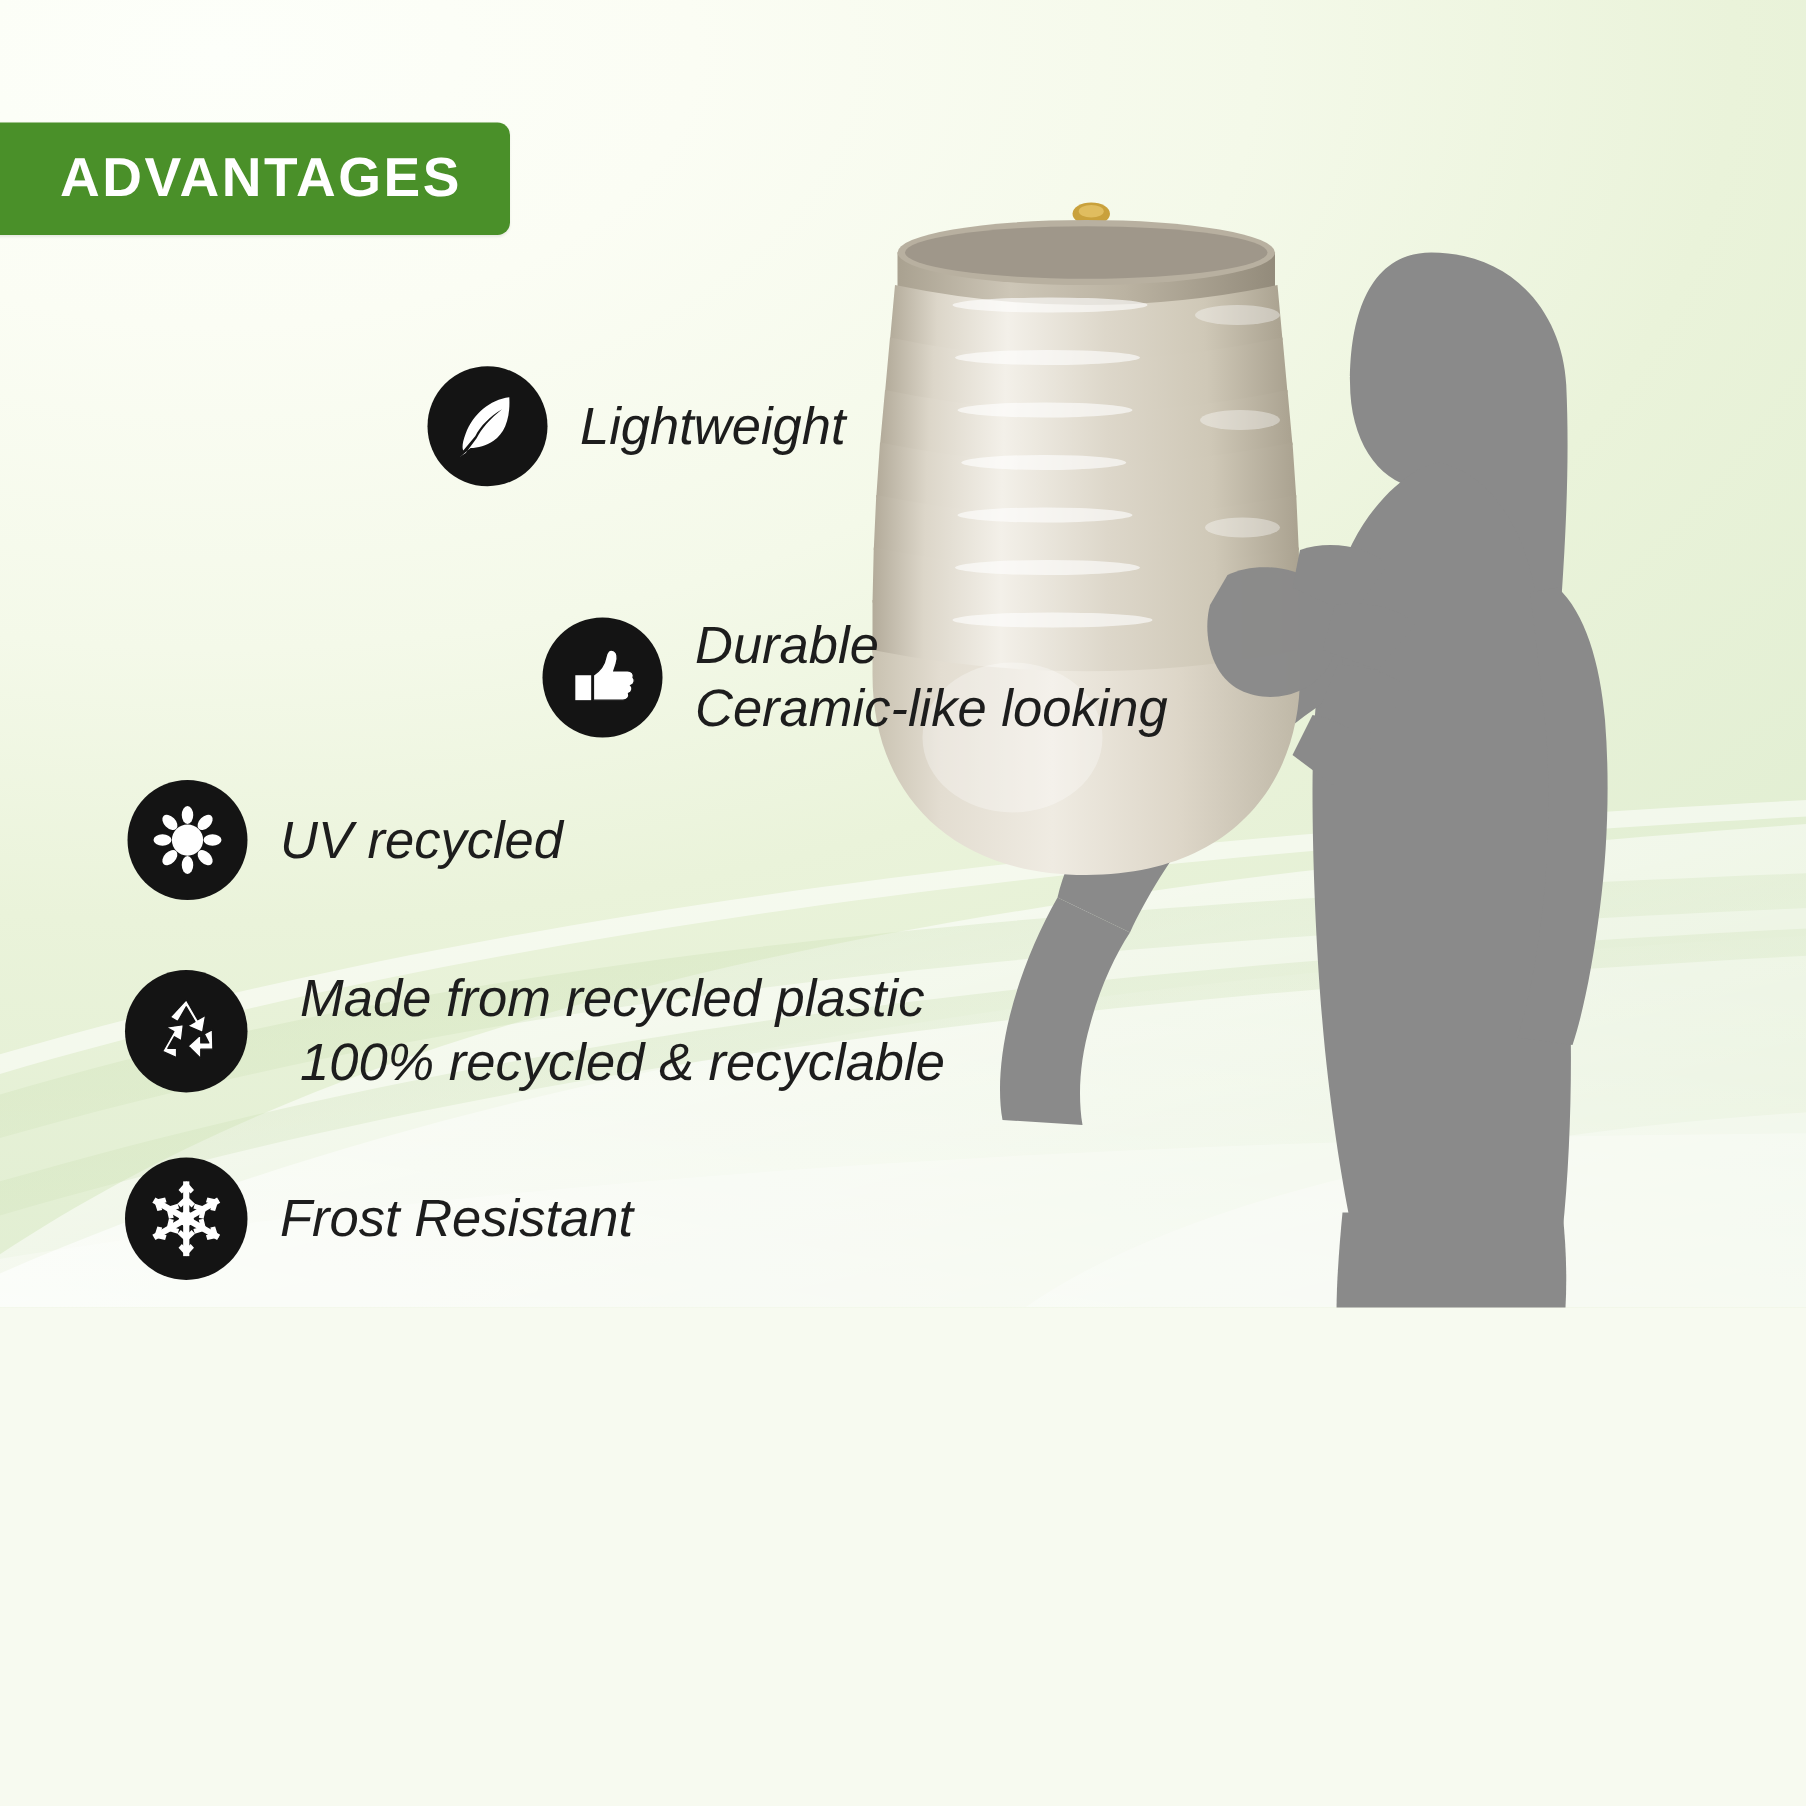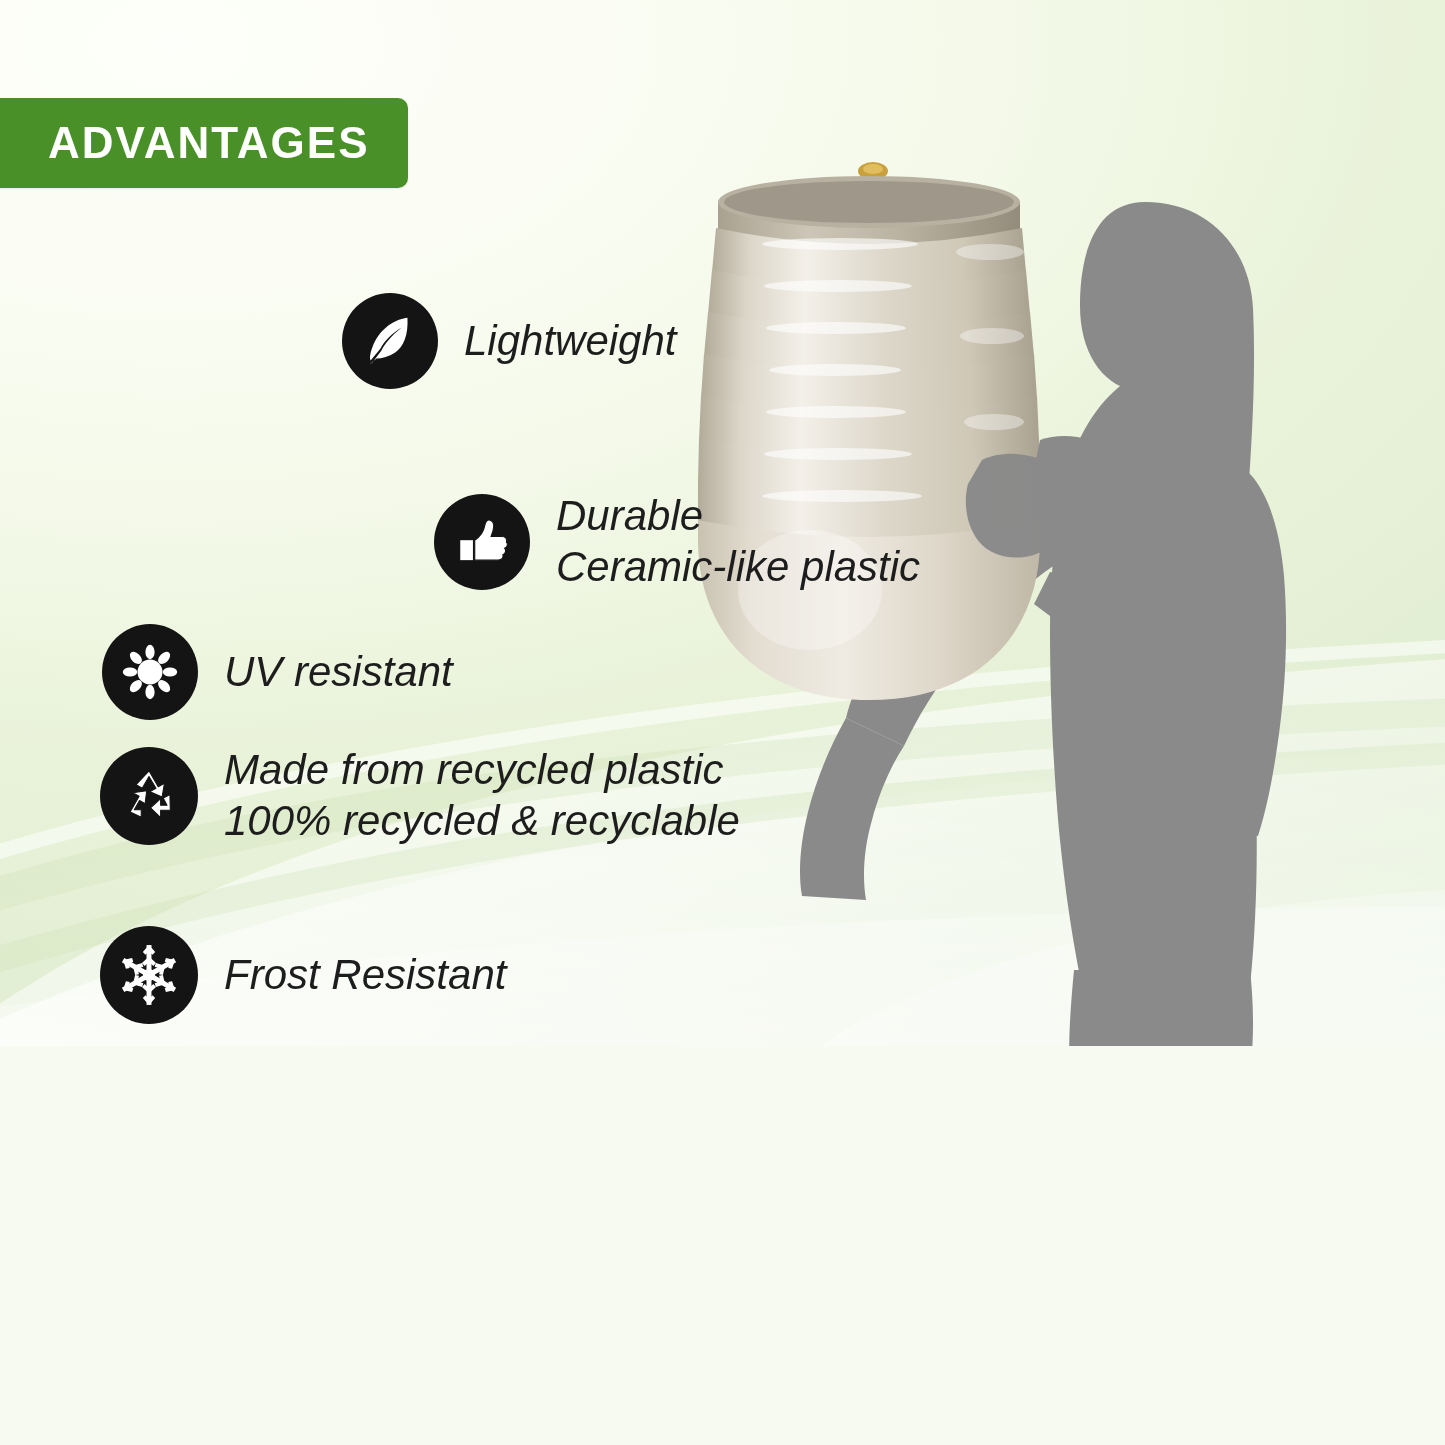--- a/index.html
+++ b/index.html
@@ -59,21 +59,21 @@
     font-family:"Liberation Sans","DejaVu Sans",sans-serif;
   }
 
   
   #f-lightweight{left:342px;top:293px;}
   #f-lightweight .ficon{width:96px;height:96px;}
   #f-durable{left:434px;top:491px;}
   #f-durable .ficon{width:96px;height:96px;}
   #f-uv{left:102px;top:624px;}
   #f-uv .ficon{width:96px;height:96px;}
-  #f-recycled{left:100px;top:745px;}
+  #f-recycled{left:100px;top:774px;gap:16px;}
   #f-recycled .ficon{width:98px;height:98px;}
   #f-frost{left:100px;top:926px;}
   #f-frost .ficon{width:98px;height:98px;}
   #f-indoor{left:100px;top:1086px;}
   #f-indoor .ficon{width:98px;height:98px;}
 
   
   .photo{position:absolute;left:690px;top:140px;width:755px;height:1190px;}
   .photo svg{display:block;width:100%;height:100%;}
 </style>
@@ -270,40 +270,40 @@
     <span class="ficon">
       <svg width="58" height="58" viewBox="0 0 64 64">
         <rect x="8" y="30" width="14" height="22" fill="#ffffff"></rect>
         <path d="M24 52 L 24 30 C 30 26 34 20 35 14 C 36 9 38 7 41 8
                  C 45 9 46 14 44 20 L 42 26 L 54 26 C 58 26 60 29 59 32
                  C 61 34 60 38 57 39 C 59 41 58 45 55 46
                  C 56 49 54 52 50 52 Z" fill="#ffffff" stroke="#141414" stroke-width="1.2"></path>
       </svg>
     </span>
     <span class="flabel">Durable
-Ceramic-like plastic</span>
+Ceramic-like looking</span>
   </div>
 
   <div class="feature" id="f-uv">
     <span class="ficon">
       <svg width="64" height="64" viewBox="0 0 64 64">
         <circle cx="32" cy="32" r="12.5" fill="#ffffff"></circle>
         <g fill="#ffffff">
           <ellipse cx="32" cy="12" rx="4.6" ry="7.2"></ellipse>
           <ellipse cx="46.1" cy="17.9" rx="4.6" ry="7.2" transform="rotate(45 46.1 17.9)"></ellipse>
           <ellipse cx="52" cy="32" rx="7.2" ry="4.6"></ellipse>
           <ellipse cx="46.1" cy="46.1" rx="4.6" ry="7.2" transform="rotate(-45 46.1 46.1)"></ellipse>
           <ellipse cx="32" cy="52" rx="4.6" ry="7.2"></ellipse>
           <ellipse cx="17.9" cy="46.1" rx="4.6" ry="7.2" transform="rotate(45 17.9 46.1)"></ellipse>
           <ellipse cx="12" cy="32" rx="7.2" ry="4.6"></ellipse>
           <ellipse cx="17.9" cy="17.9" rx="4.6" ry="7.2" transform="rotate(-45 17.9 17.9)"></ellipse>
         </g>
       </svg>
     </span>
-    <span class="flabel">UV resistant</span>
+    <span class="flabel">UV recycled</span>
   </div>
 
   <div class="feature" id="f-recycled">
     <span class="ficon">
       <svg width="62" height="62" viewBox="0 0 64 64">
         <g fill="#ffffff" stroke="#141414" stroke-width="1.1" stroke-linejoin="round">
           <path d="M32 6 L 41.5 22.5 L 48 18.8 L 45.5 33 L 33 27.5 L 39.2 24
                    L 32 11.8 L 25 24 L 18.7 20.4 Z"></path>
           <path d="M12.5 48.5 L 21.8 32.2 L 15.2 28.6 L 29.6 26.6 L 28 40 L 22.2 36.6
                    L 16.8 46.2 L 24 46.2 L 24 53.8 Z"></path>

